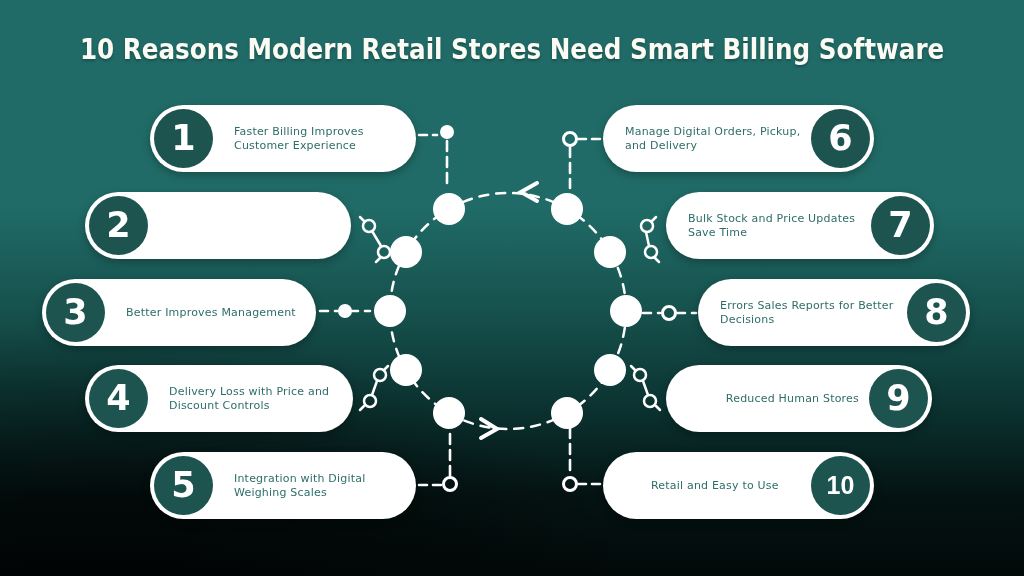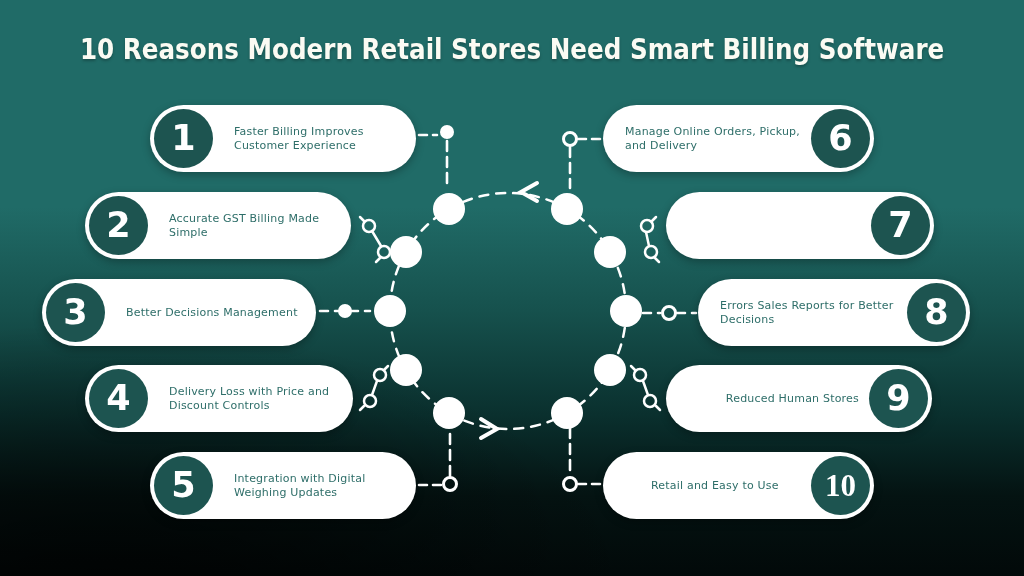--- a/index.html
+++ b/index.html
@@ -24,21 +24,21 @@
   .pill{
     position:absolute;height:67px;background:var(--pill);border-radius:40px;
     display:flex;align-items:center;box-shadow:0 3px 8px rgba(0,0,0,.28);
   }
   .pill.right{flex-direction:row-reverse;}
   .num-circle{
     flex:0 0 auto;width:59px;height:59px;border-radius:50%;background:var(--badge);
     display:flex;align-items:center;justify-content:center;margin:0 4px;
   }
   .num{color:#fff;font-weight:800;font-size:35px;line-height:1;}
-  .serif-num .num{font-family:Liberation Serif, serif;font-size:31px;font-weight:700;}
+  .serif-num .num{font-family:Liberation Sans, sans-serif;font-size:25px;font-weight:700;}
   .label{
     color:var(--text);font-size:11px;line-height:1.22;letter-spacing:.2px;
     margin:0 6px 0 17px;width:188px;
   }
   .pill.right .label{margin:0 6px 0 22px;}
   
   .p1{left:150px;top:105px;width:266px;}
   .p2{left:85px; top:192px;width:266px;}
   .p3{left:42px; top:279px;width:274px;}
   .p4{left:85px; top:365px;width:268px;}
@@ -152,51 +152,51 @@
   <div class="pill left p1">
     <div class="num-circle">
         <span class="num">1</span>
       </div>
     <div class="label">Faster Billing Improves Customer Experience</div>
   </div>
   <div class="pill left p2">
     <div class="num-circle">
         <span class="num">2</span>
       </div>
-    <div class="label">Accurate GST Billing Made Simple</div>
   </div>
   <div class="pill left p3">
     <div class="num-circle">
         <span class="num">3</span>
       </div>
-    <div class="label">Better Decisions Management</div>
+    <div class="label">Better Improves Management</div>
   </div>
   <div class="pill left p4">
     <div class="num-circle">
         <span class="num">4</span>
       </div>
     <div class="label">Delivery Loss with Price and Discount Controls</div>
   </div>
   <div class="pill left p5">
     <div class="num-circle">
         <span class="num">5</span>
       </div>
-    <div class="label">Integration with Digital Weighing Updates</div>
+    <div class="label">Integration with Digital Weighing Scales</div>
   </div>
 
   <div class="pill right p6">
     <div class="num-circle">
         <span class="num">6</span>
       </div>
-    <div class="label">Manage Online Orders, Pickup, and Delivery</div>
+    <div class="label">Manage Digital Orders, Pickup, and Delivery</div>
   </div>
   <div class="pill right p7">
     <div class="num-circle">
         <span class="num">7</span>
       </div>
+    <div class="label">Bulk Stock and Price Updates Save Time</div>
   </div>
   <div class="pill right p8">
     <div class="num-circle">
         <span class="num">8</span>
       </div>
     <div class="label">Errors Sales Reports for Better Decisions</div>
   </div>
   <div class="pill right p9">
     <div class="num-circle">
         <span class="num">9</span>

